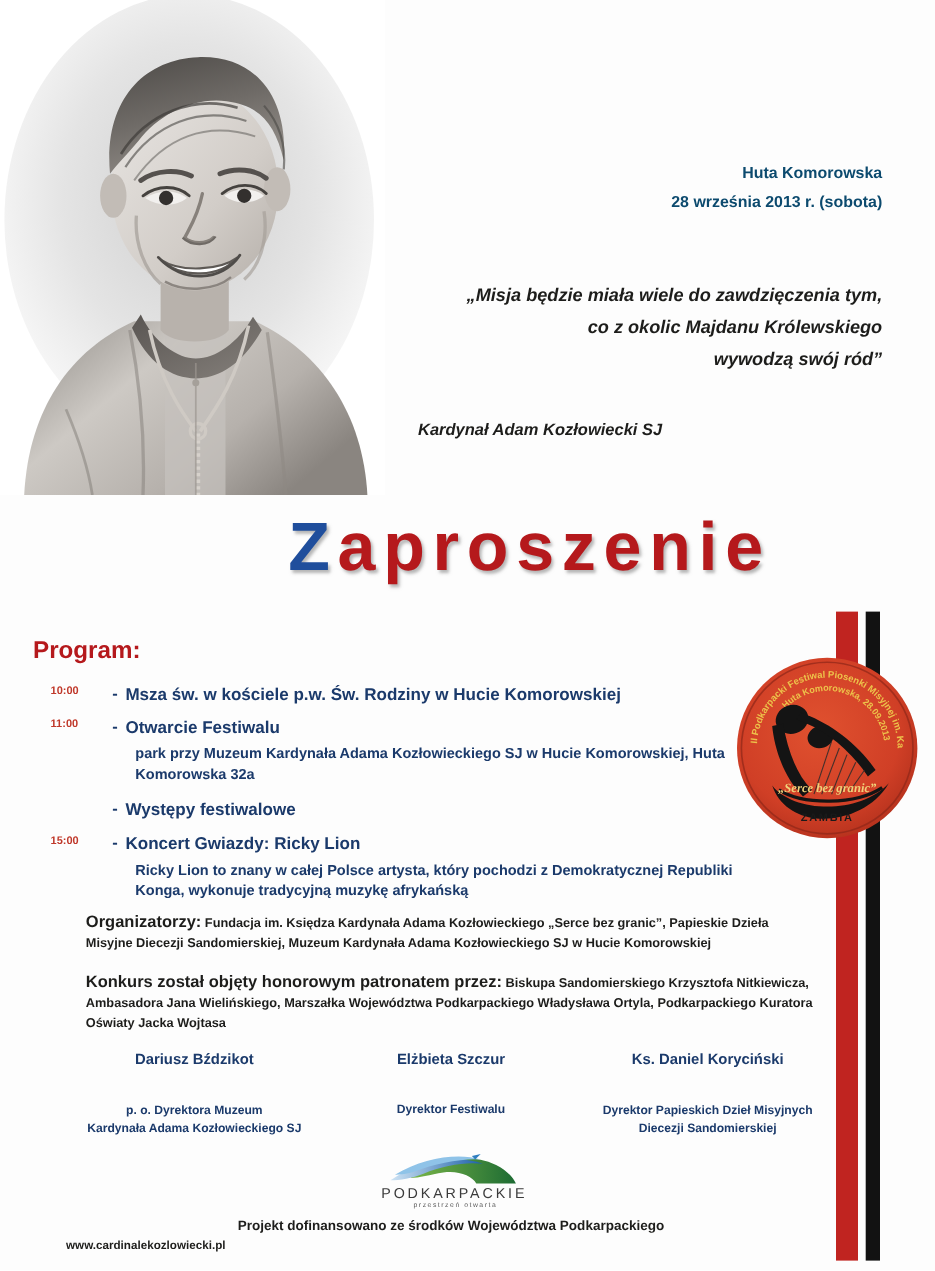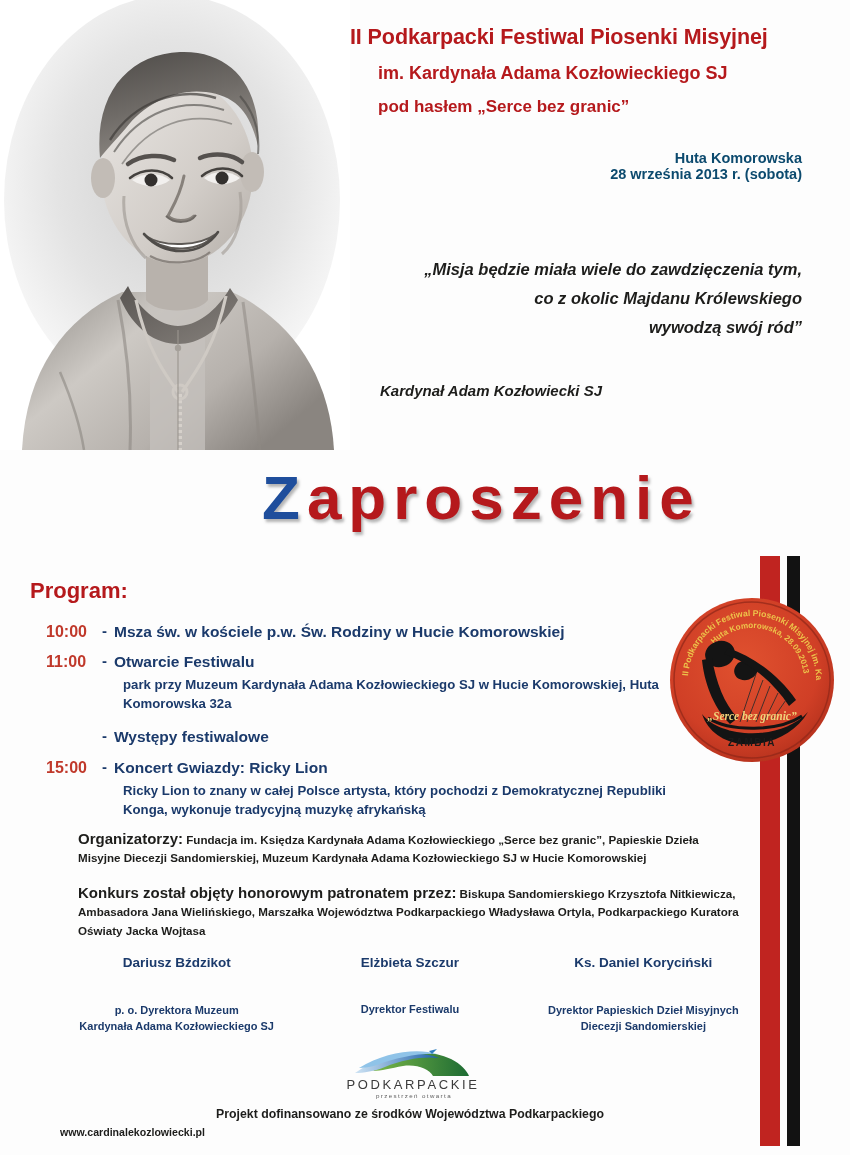--- a/index.html
+++ b/index.html
@@ -62,21 +62,21 @@
   #place-block {
     position: absolute;
     left: 350px;
     top: 150px;
     width: 452px;
     text-align: right;
     color: #0c4a6e;
     font-weight: bold;
   }
   .place-city { font-size: 14.5px; }
-  .place-date { font-size: 14.5px; }
+  .place-date { font-size: 14.5px; margin-top: 10px; }
 
   
   #quote-block {
     position: absolute;
     left: 380px;
     top: 255px;
     width: 422px;
     text-align: right;
     color: #1d1d1b;
     font-style: italic;
@@ -154,21 +154,21 @@
   }
   .prog-row {
     display: flex;
     align-items: flex-start;
     margin-bottom: 11px;
   }
   .prog-time {
     width: 56px;
     flex: 0 0 56px;
     color: #c0392b;
-    font-size: 16px;
+    font-size: 10px;
     font-weight: bold;
     padding-top: 1px;
   }
   .prog-dash {
     width: 12px;
     flex: 0 0 12px;
     color: #1b3a6b;
     font-size: 15px;
     font-weight: bold;
   }
@@ -347,25 +347,20 @@
       <path d="M136 300 C146 348 166 376 178 392" fill="none" stroke="#cfcac4" stroke-width="3.2"></path>
       <path d="M226 296 C216 344 196 372 182 392" fill="none" stroke="#cfcac4" stroke-width="3.2"></path>
       <path d="M180 394 C180 416 180 432 180 450" fill="none" stroke="#d6d1cb" stroke-width="4" stroke-dasharray="3 3"></path>
       <circle cx="180" cy="392" r="7" fill="none" stroke="#cfcac4" stroke-width="3"></circle>
 
       <path d="M178 330 L178 450" fill="none" stroke="#9b9690" stroke-width="1.6" opacity="0.7"></path>
       <circle cx="178" cy="348" r="3.2" fill="#a5a09a"></circle>
     </svg>
   </div>
 
-  <div id="header-block">
-    <div class="title-line1">II Podkarpacki Festiwal Piosenki Misyjnej</div>
-    <div class="title-line2">im. Kardynała Adama Kozłowieckiego SJ</div>
-    <div class="title-line3">pod hasłem „Serce bez granic”</div>
-  </div>
 
   <div id="place-block">
     <div class="place-city">Huta Komorowska</div>
     <div class="place-date">28 września 2013 r. (sobota)</div>
   </div>
 
   <div id="quote-block">
     <div>„Misja będzie miała wiele do zawdzięczenia tym,</div>
     <div>co z okolic Majdanu Królewskiego</div>
     <div>wywodzą swój ród”</div>

